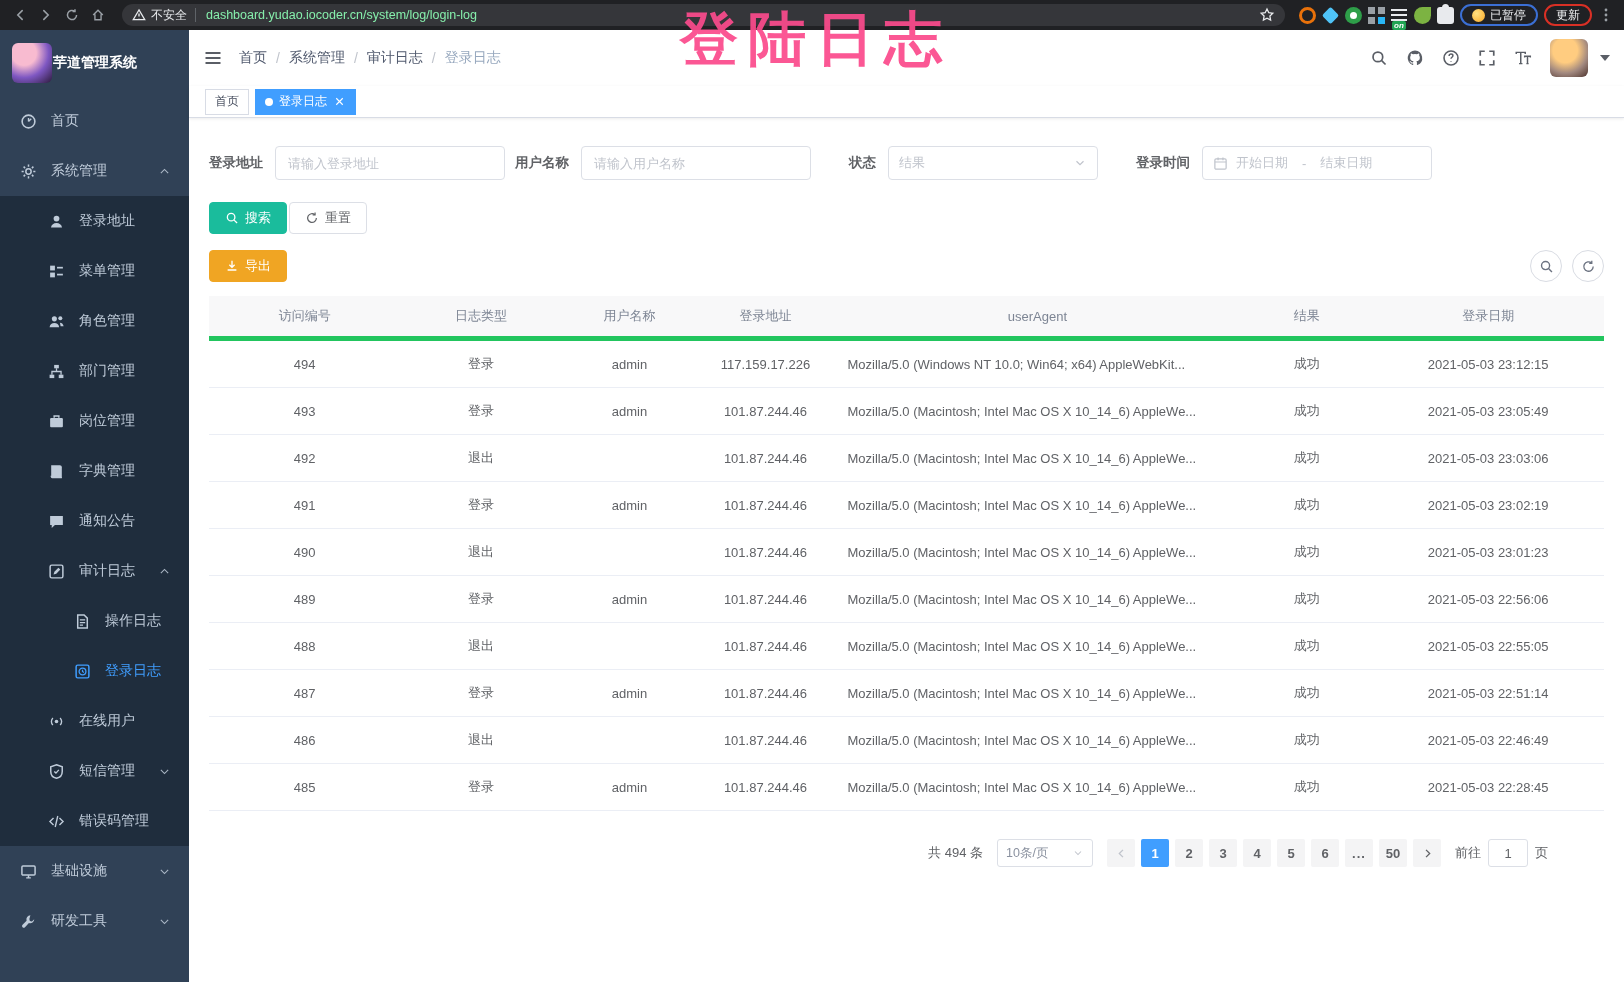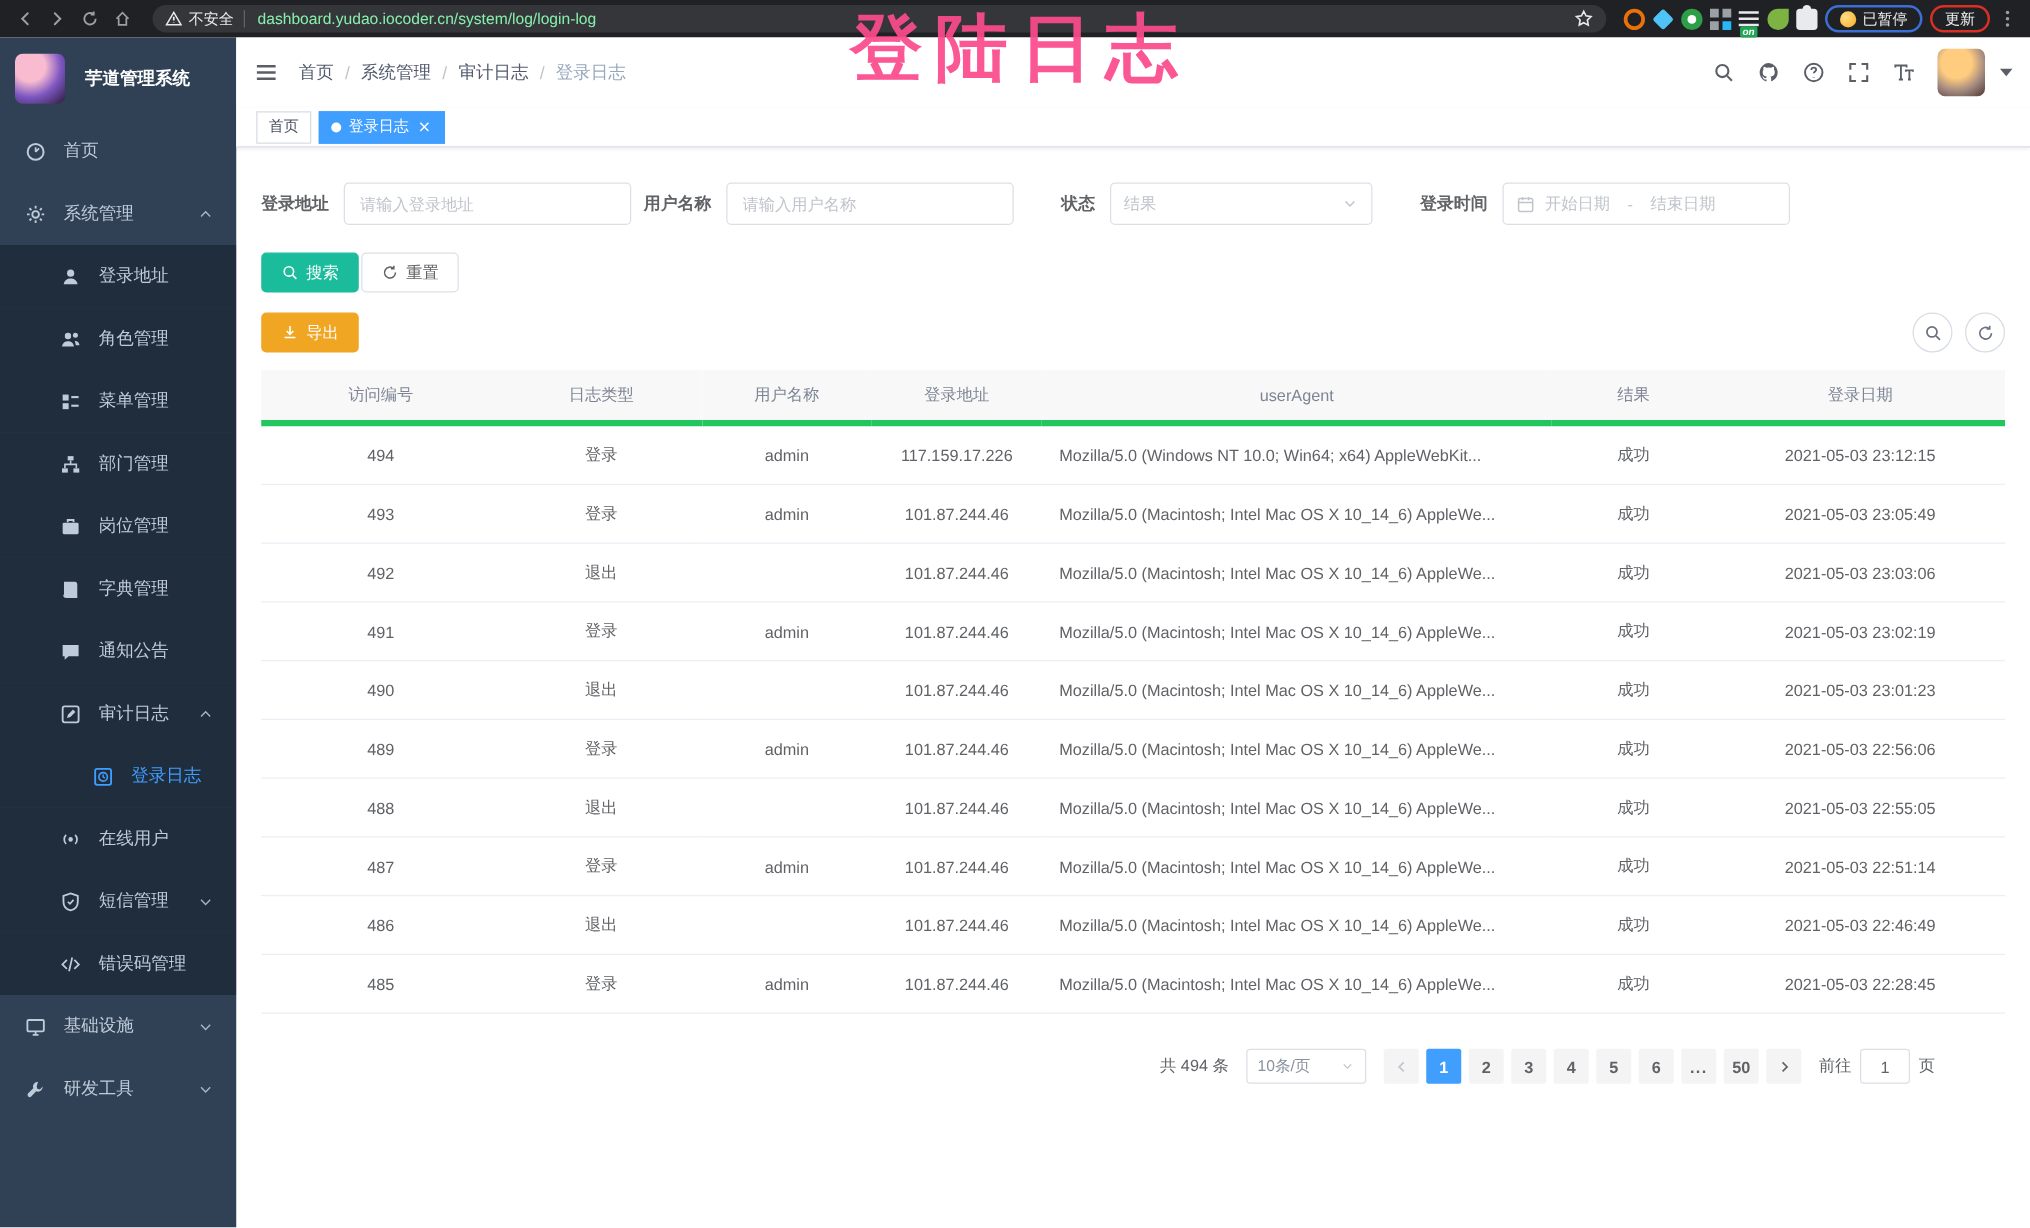--- a/index.html
+++ b/index.html
@@ -37,21 +37,21 @@
   .pill{height:22px;border-radius:11px;display:flex;align-items:center;gap:5px;padding:0 10px;
     font-size:12px;white-space:nowrap;cursor:pointer;flex:0 0 auto}
   .pill-paused{border:2px solid #3b6fd4;color:#e8eaed}
   .emoji-dot{width:13px;height:13px;border-radius:50%;background:radial-gradient(circle at 35% 35%,#ffe082,#f9a825)}
   .pill-update{border:2px solid #d93025;color:#f1f3f4}
   .kebab{width:16px;height:16px;color:#9aa0a6;flex:0 0 auto;cursor:pointer}
 
   
   .app{display:flex;height:952px}
   .sidebar{width:189px;background:#304156;flex:0 0 auto;overflow:hidden}
-  .logo-row{height:66px;display:flex;align-items:center;padding:0 12px;gap:16px}
+  .logo-row{height:66px;display:flex;align-items:center;padding:0 12px;gap:1px}
   .logo-img{width:40px;height:40px;border-radius:6px;flex:0 0 auto;
     background:radial-gradient(circle at 30% 25%,#f8bbd0 0 30%,#7e57c2 60%,#2d1b3c)}
   .logo-title{color:#fff;font-weight:bold;font-size:14px;white-space:nowrap}
   .menu-item{height:50px;display:flex;align-items:center;color:#bfcbd9;font-size:14px;cursor:pointer;white-space:nowrap}
   .menu-item.lv1{padding:0 18px 0 20px}
   .menu-item.lv2{padding:0 18px 0 48px;background:#1f2d3d}
   .menu-item.lv3{padding:0 18px 0 74px;background:#1f2d3d}
   .menu-item.active{color:#409eff}
   .mi-icon{width:17px;height:17px;margin-right:14px;flex:0 0 auto}
   .mi-chevron{width:13px;height:13px;margin-left:auto;opacity:.85}
@@ -238,42 +238,42 @@
         </div>
         <div class="menu-item lv2" data-name="sidebar-item-user-management">
           <span class="mi-icon" data-name="user-icon">
             <svg viewBox="0 0 16 16">
               <circle cx="8" cy="5.2" r="2.7" fill="currentColor"></circle>
               <path d="M2.8 13.6c.4-2.9 2.6-4.3 5.2-4.3s4.8 1.4 5.2 4.3z" fill="currentColor"></path>
             </svg>
           </span>
           <span class="mi-label" data-name="sidebar-item-label">登录地址</span>
         </div>
+        <div class="menu-item lv2" data-name="sidebar-item-menu-management">
+          <span class="mi-icon" data-name="menu-icon">
+            <svg viewBox="0 0 16 16">
+              <rect x="2" y="2.5" width="4.5" height="4.5" fill="currentColor"></rect>
+              <rect x="8.5" y="3.6" width="5.5" height="1.6" fill="currentColor"></rect>
+              <rect x="2" y="9" width="4.5" height="4.5" fill="currentColor"></rect>
+              <rect x="8.5" y="10.1" width="5.5" height="1.6" fill="currentColor"></rect>
+            </svg>
+          </span>
+          <span class="mi-label" data-name="sidebar-item-label">菜单管理</span>
+        </div>
         <div class="menu-item lv2" data-name="sidebar-item-role-management">
           <span class="mi-icon" data-name="users-icon">
             <svg viewBox="0 0 16 16">
               <circle cx="6" cy="5.5" r="2.4" fill="currentColor"></circle>
               <path d="M1.5 13.3c.3-2.6 2.2-3.9 4.5-3.9s4.2 1.3 4.5 3.9z" fill="currentColor"></path>
               <circle cx="11.6" cy="4.9" r="1.9" fill="currentColor"></circle>
               <path d="M11.2 9.1c2 .1 3.2 1.4 3.5 3.4h-2.8z" fill="currentColor"></path>
             </svg>
           </span>
           <span class="mi-label" data-name="sidebar-item-label">角色管理</span>
         </div>
-        <div class="menu-item lv2" data-name="sidebar-item-menu-management">
-          <span class="mi-icon" data-name="menu-icon">
-            <svg viewBox="0 0 16 16">
-              <rect x="2" y="2.5" width="4.5" height="4.5" fill="currentColor"></rect>
-              <rect x="8.5" y="3.6" width="5.5" height="1.6" fill="currentColor"></rect>
-              <rect x="2" y="9" width="4.5" height="4.5" fill="currentColor"></rect>
-              <rect x="8.5" y="10.1" width="5.5" height="1.6" fill="currentColor"></rect>
-            </svg>
-          </span>
-          <span class="mi-label" data-name="sidebar-item-label">菜单管理</span>
-        </div>
         <div class="menu-item lv2" data-name="sidebar-item-dept-management">
           <span class="mi-icon" data-name="tree-icon">
             <svg viewBox="0 0 16 16">
               <rect x="5.8" y="1.8" width="4.4" height="3.2" fill="currentColor"></rect>
               <rect x="1.5" y="11" width="4.4" height="3.2" fill="currentColor"></rect>
               <rect x="10.1" y="11" width="4.4" height="3.2" fill="currentColor"></rect>
               <path d="M8 5v3M3.7 11V8h8.6v3" fill="none" stroke="currentColor" stroke-width="1.2"></path>
             </svg>
           </span>
           <span class="mi-label" data-name="sidebar-item-label">部门管理</span>
@@ -310,20 +310,29 @@
               <rect x="2" y="2" width="12" height="12" rx="1.5" fill="none" stroke="currentColor" stroke-width="1.4"></rect>
               <path d="m5.2 10.8.8-2.6 3.8-3.8 1.8 1.8-3.8 3.8z" fill="currentColor"></path>
             </svg>
           </span>
           <span class="mi-label" data-name="sidebar-item-label">审计日志</span>
           <span class="mi-chevron" data-name="chevron-up-icon">
             <svg viewBox="0 0 16 16">
               <path d="m3.5 10 4.5-4.5L12.5 10" fill="none" stroke="currentColor" stroke-width="1.4"></path>
             </svg>
           </span>
+        </div>
+        <div class="menu-item lv3" data-name="sidebar-item-operation-log">
+          <span class="mi-icon" data-name="doc-icon">
+            <svg viewBox="0 0 16 16">
+              <path d="M3.5 1.8h6l3 3v9.4h-9z" fill="none" stroke="currentColor" stroke-width="1.4"></path>
+              <path d="M5.5 6.5h5M5.5 9h5M5.5 11.5h3" stroke="currentColor" stroke-width="1.2"></path>
+            </svg>
+          </span>
+          <span class="mi-label" data-name="sidebar-item-label">操作日志</span>
         </div>
         <div class="menu-item lv3 active" data-name="sidebar-item-login-log">
           <span class="mi-icon" data-name="login-log-icon">
             <svg viewBox="0 0 16 16">
               <rect x="2" y="2" width="12" height="12" rx="1.5" fill="none" stroke="currentColor" stroke-width="1.4"></rect>
               <circle cx="8" cy="8" r="3.2" fill="none" stroke="currentColor" stroke-width="1.2"></circle>
               <path d="M8 6.3V8l1.3.9" fill="none" stroke="currentColor" stroke-width="1.1"></path>
             </svg>
           </span>
           <span class="mi-label" data-name="sidebar-item-label">登录日志</span>

